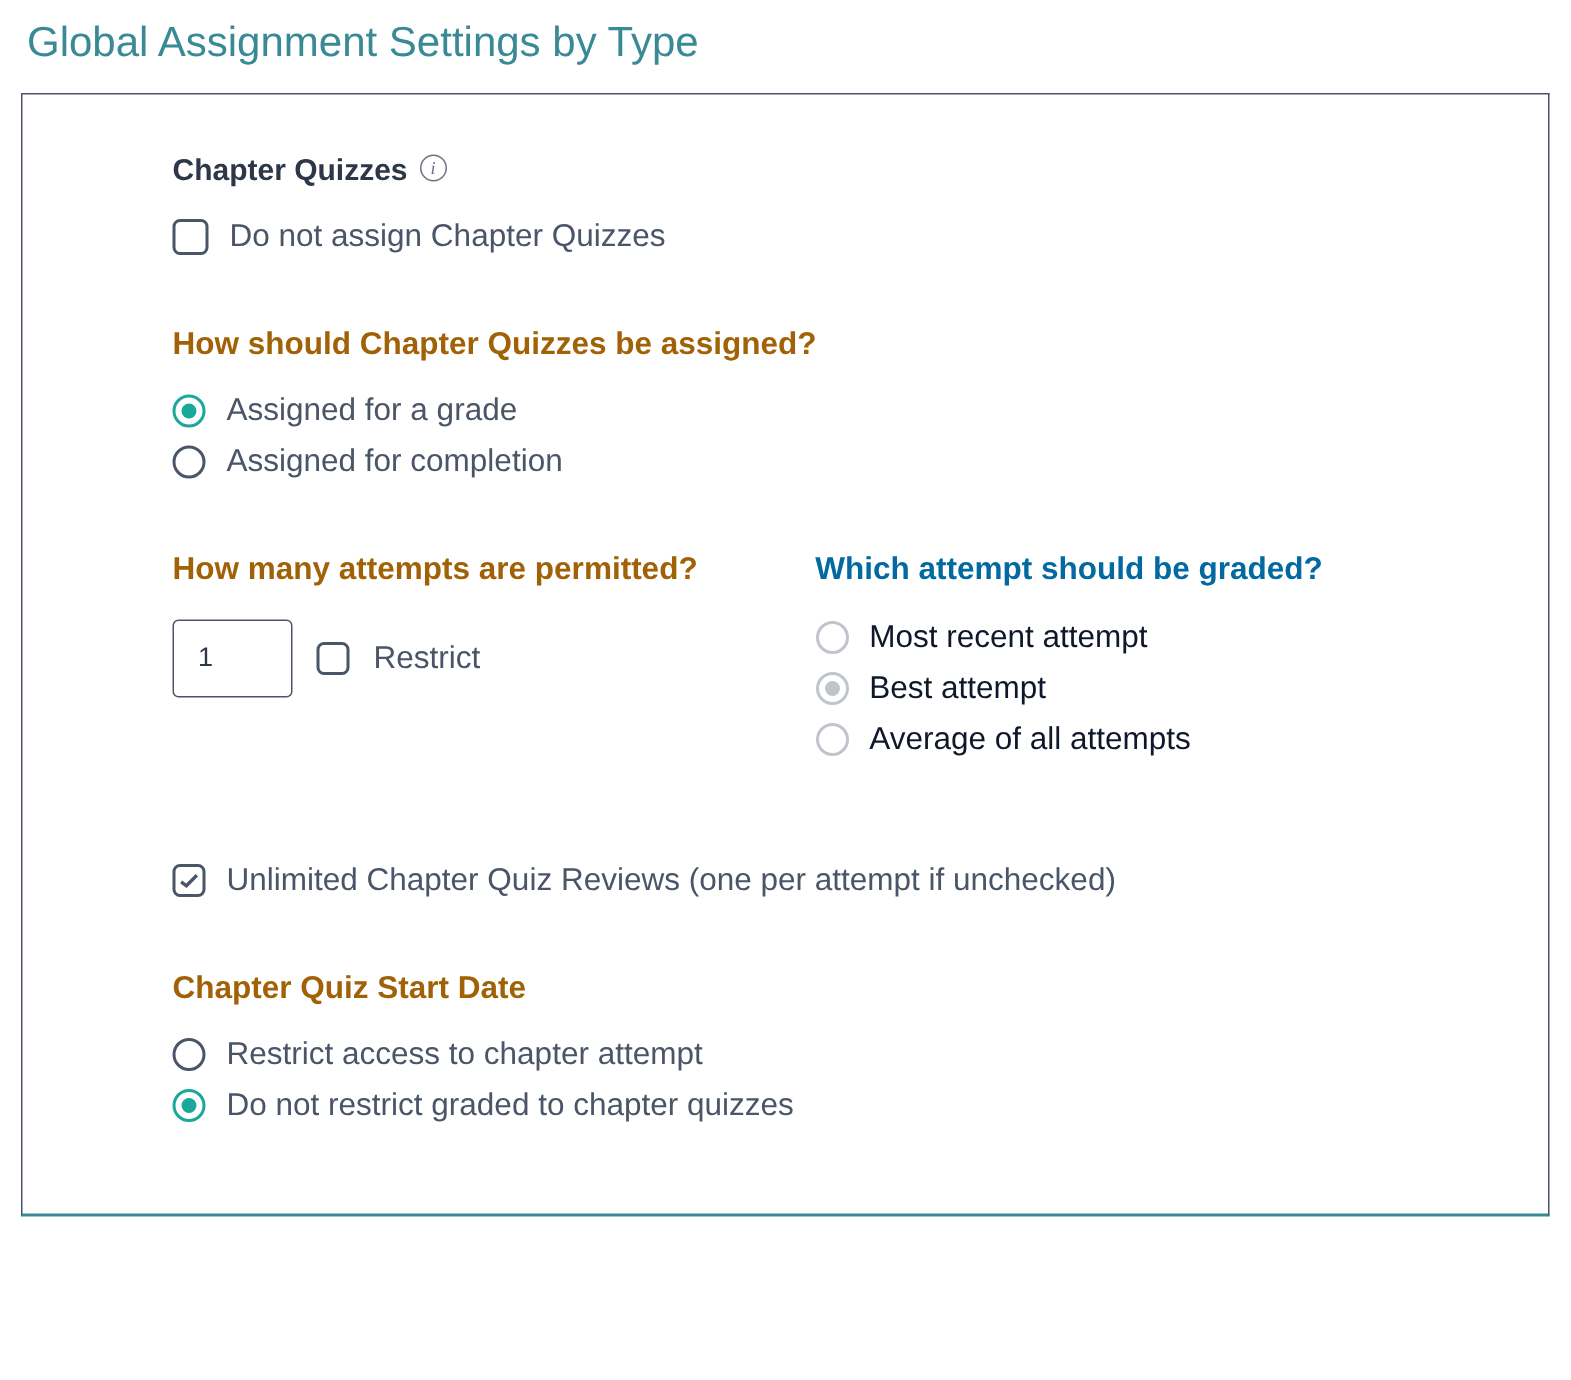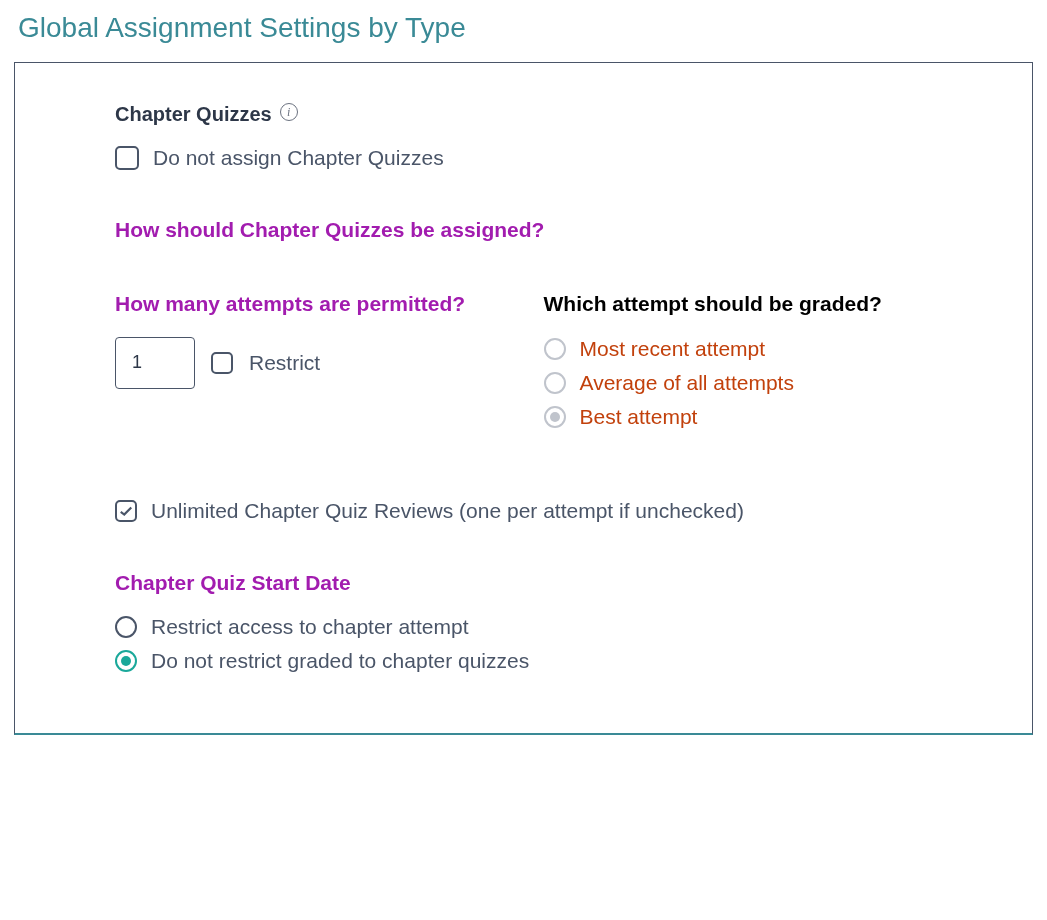--- a/index.html
+++ b/index.html
@@ -76,21 +76,21 @@
       height: 14px;
       stroke: #4a5568;
       stroke-width: 2.5;
       fill: none;
     }
     .label-text {
       color: #4a5568;
       font-size: 21px;
     }
     .question-heading {
-      color: #a21caf;
+      color: #a16207;
       font-size: 21px;
       font-weight: 700;
       margin-bottom: 18px;
       line-height: 1.35;
     }
     .radio-row {
       display: flex;
       align-items: center;
       gap: 14px;
       margin-bottom: 10px;
@@ -136,30 +136,30 @@
       width: 80px;
       height: 52px;
       border: 1.5px solid #4a5568;
       border-radius: 4px;
       padding: 0 16px;
       font-size: 18px;
       color: #2d3748;
       outline: none;
     }
     .disabled .question-heading {
-      color: #000000;
+      color: #0369a1;
     }
     .disabled .radio {
       border-color: #c0c4cc;
     }
     .disabled .radio.selected-inner .dot {
       background: #c0c4cc;
     }
     .disabled .label-text {
-      color: #c2410c;
+      color: #0f172a;
     }
     .section-spacer {
       margin-top: 48px;
     }
     .radio-group {
       margin-bottom: 0;
     }
     .block-margin {
       margin-bottom: 46px;
     }
@@ -177,20 +177,34 @@
   </div>
 
   <div class="checkbox-row">
     <span class="checkbox">
       
     </span>
     <span class="label-text">Do not assign Chapter Quizzes</span>
   </div>
 
   <div class="question-heading">How should Chapter Quizzes be assigned?</div>
+  <div class="radio-group block-margin">
+    <div class="radio-row">
+      <span class="radio selected">
+          <span class="dot"></span>
+        </span>
+      <span class="label-text">Assigned for a grade</span>
+    </div>
+    <div class="radio-row">
+      <span class="radio">
+          <span class="dot"></span>
+        </span>
+      <span class="label-text">Assigned for completion</span>
+    </div>
+  </div>
 
   <div class="two-col">
     <div class="col">
       <div class="question-heading">How many attempts are permitted?</div>
       <div class="attempts-row">
         <input class="attempts-input" value="1" style="">
         <span class="checkbox small">
           
         </span>
         <span class="label-text">Restrict</span>
@@ -200,30 +214,30 @@
     <div class="col disabled">
       <div class="question-heading">Which attempt should be graded?</div>
       <div class="radio-group">
         <div class="radio-row">
           <span class="radio">
               <span class="dot"></span>
             </span>
           <span class="label-text">Most recent attempt</span>
         </div>
         <div class="radio-row">
+          <span class="radio selected-inner">
+              <span class="dot"></span>
+            </span>
+          <span class="label-text">Best attempt</span>
+        </div>
+        <div class="radio-row">
           <span class="radio">
               <span class="dot"></span>
             </span>
           <span class="label-text">Average of all attempts</span>
-        </div>
-        <div class="radio-row">
-          <span class="radio selected-inner">
-              <span class="dot"></span>
-            </span>
-          <span class="label-text">Best attempt</span>
         </div>
       </div>
     </div>
   </div>
 
   <div class="checkbox-row">
     <span class="checkbox small checked">
       <svg viewBox="0 0 16 16">
           <polyline points="2,9 6,12 14,4"></polyline>
         </svg>

